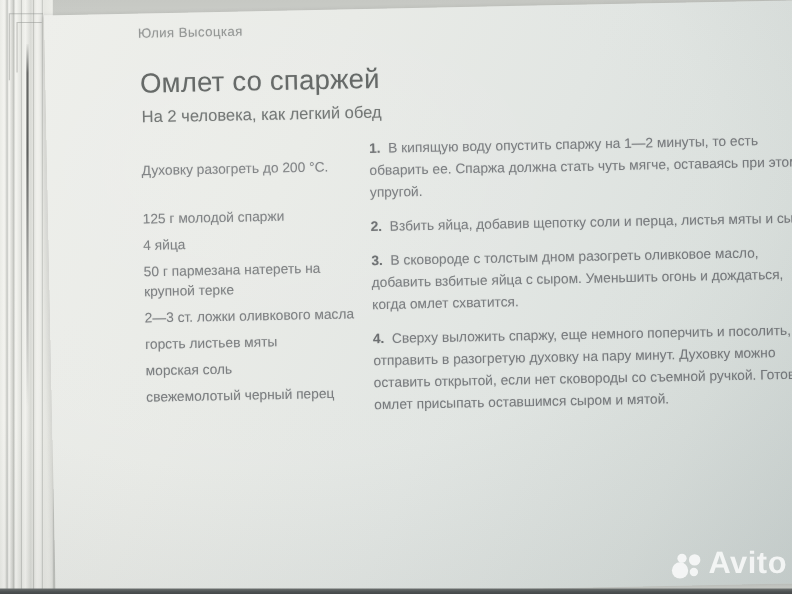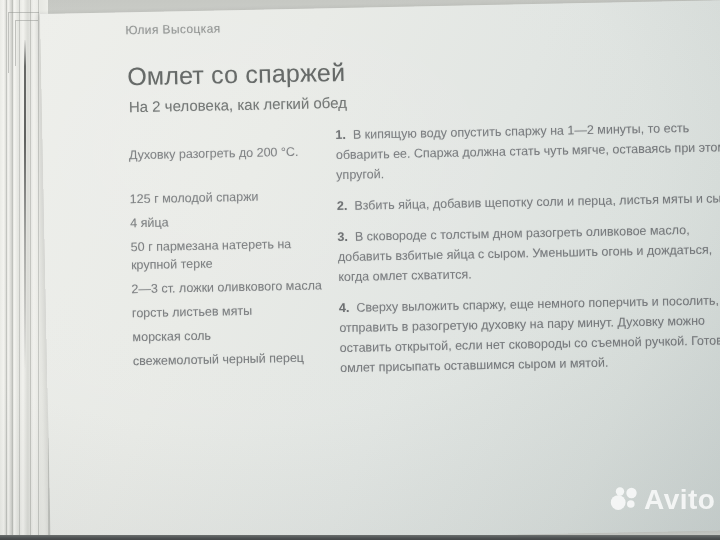--- a/index.html
+++ b/index.html
@@ -104,22 +104,22 @@
 
   
   .bottom-bar {
     position: absolute; left: 0; right: 0; bottom: 0;
     height: 5px;
     background: linear-gradient(180deg, #6c706f 0%, #4d5152 60%, #454849 100%);
   }
 
   
   .watermark {
-    position: absolute; left: 610px; top: 484px;
-    display: flex; align-items: flex-start;
+    position: absolute; left: 610px; top: 496px;
+    display: flex; align-items: flex-end;
     pointer-events: none;
   }
   .watermark svg { display: block; }
   .watermark .wm-text {
     margin-left: 4px;
     font-size: 28px; font-weight: bold; letter-spacing: 0.5px;
     color: rgba(255,255,255,0.78);
     text-shadow: none;
   }
 </style>

